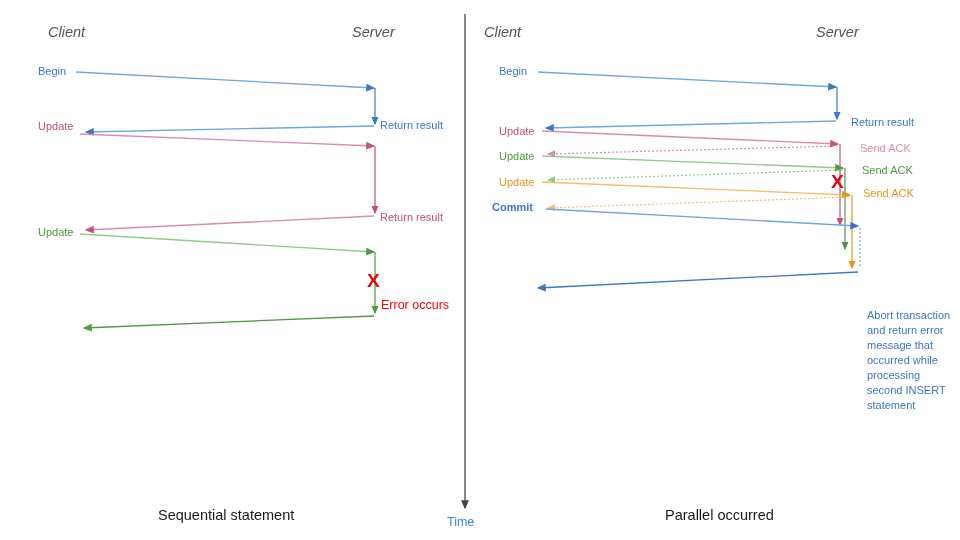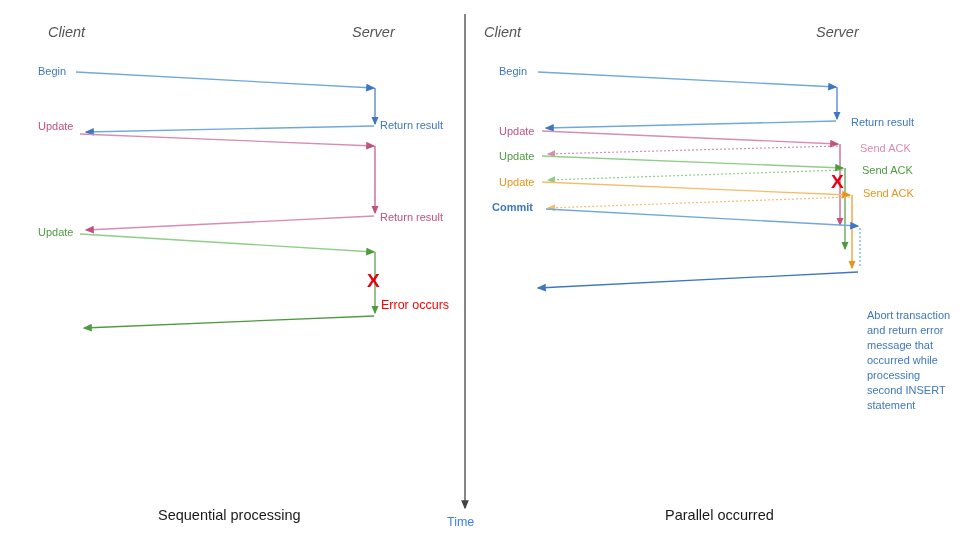--- a/index.html
+++ b/index.html
@@ -150,21 +150,21 @@
   <div class="lbl" style="left:38px;top:119px;color:#c2517f;">Update</div>
   <div class="lbl" style="left:38px;top:225px;color:#4f9a41;">Update</div>
 
   <div class="lbl" style="left:380px;top:118px;color:#3d77c2;">Return result</div>
   <div class="lbl" style="left:380px;top:210px;color:#c2517f;">Return result</div>
 
   <div class="xmark" style="left:367px;top:271px;">X</div>
   <div class="lbl err" style="left:381px;top:274px;margin-top:24px;">Error occurs</div>
 
 
-  <div class="lbl caption" style="left:158px;top:508px;">Sequential processing</div>
+  <div class="lbl caption" style="left:158px;top:508px;">Sequential statement</div>
 
   <div class="lbl timelbl" style="left:447px;top:515px;">Time</div>
 
   <div class="lbl hdr" style="left:484px;top:25px;">Client</div>
   <div class="lbl hdr" style="left:816px;top:25px;">Server</div>
 
   <div class="lbl" style="left:499px;top:64px;color:#3d77c2;">Begin</div>
   <div class="lbl" style="left:499px;top:124px;color:#c2517f;">Update</div>
   <div class="lbl" style="left:499px;top:149px;color:#4f9a41;">Update</div>
   <div class="lbl" style="left:499px;top:175px;color:#e8941a;">Update</div>

